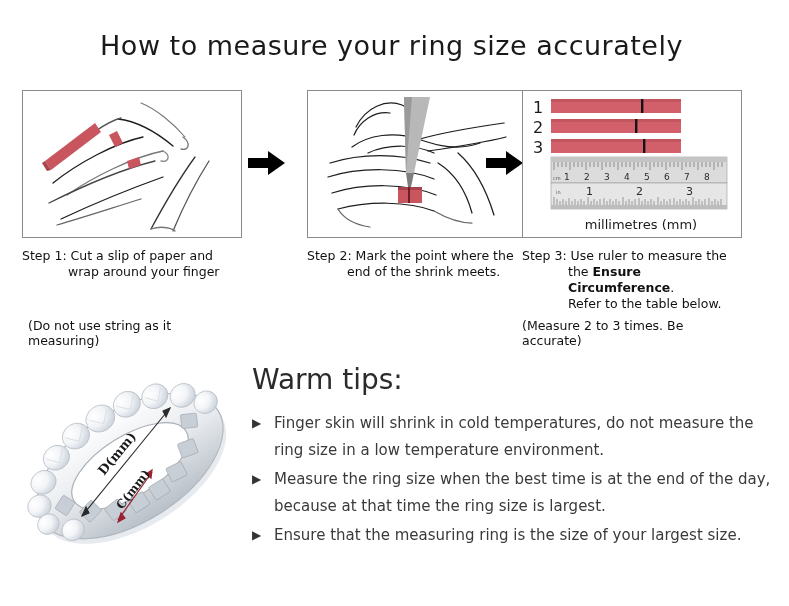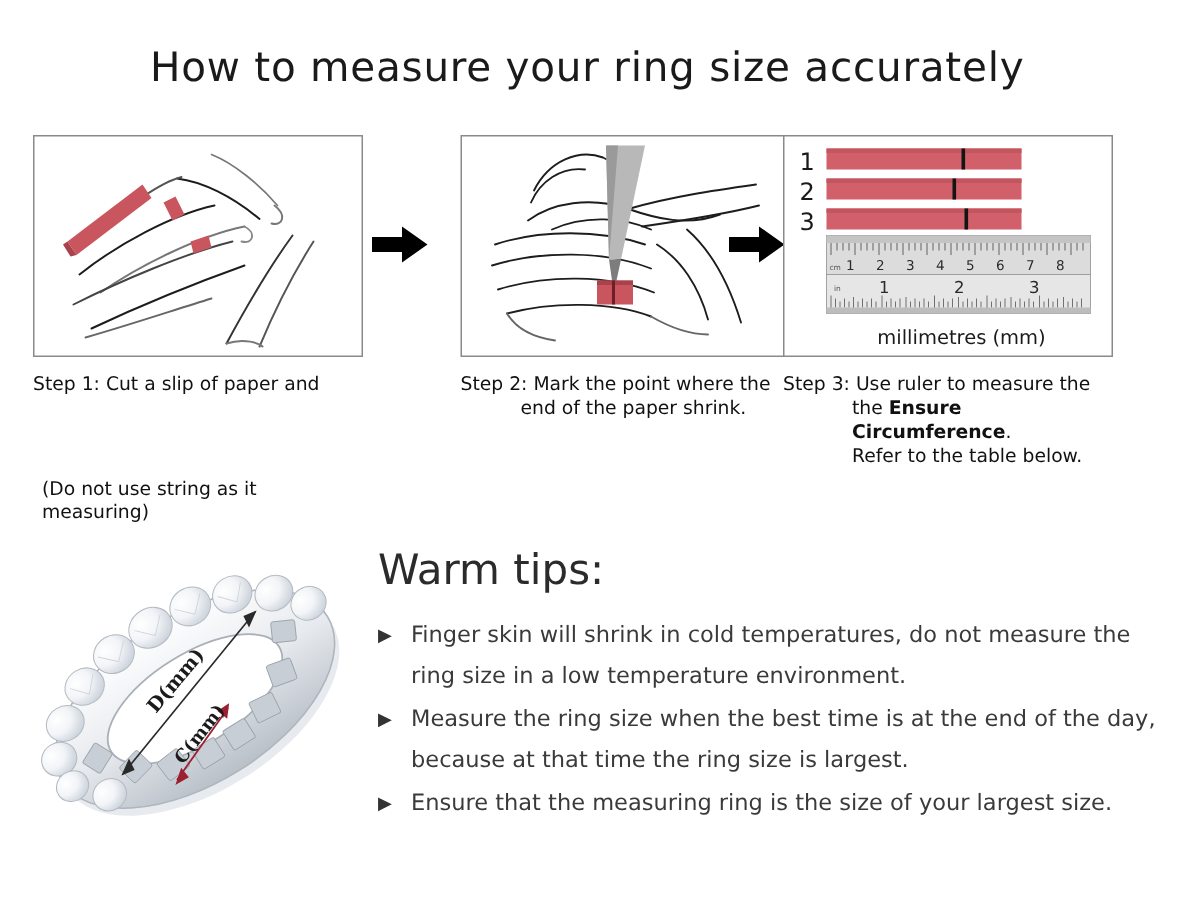--- a/index.html
+++ b/index.html
@@ -172,20 +172,21 @@
 
         <g>
           <polygon points="86,44 94,40 100,52 92,56" fill="#c9555f"></polygon>
           <polygon points="104,70 116,66 118,74 106,78" fill="#c9555f"></polygon>
         </g>
       </svg>
     </div>
     <div class="caption">
       <span class="lbl">Step 1:</span>
       <span>Cut a slip of paper and</span>
+      <span class="cont">wrap around your finger</span>
     </div>
     <div class="note note-1">(Do not use string as it measuring)</div>
   </div>
 
   <div class="arrow arrow-1">
     <svg width="38" height="30" viewBox="0 0 38 30">
       <polygon points="0,10 20,10 20,3 37,15 20,27 20,20 0,20" fill="#000000"></polygon>
     </svg>
   </div>
 
@@ -224,21 +225,21 @@
         <g>
           <rect x="90" y="96" width="24" height="16" fill="#c9555f"></rect>
           <rect x="90" y="96" width="24" height="3" fill="#a8434c"></rect>
           <rect x="100" y="96" width="2" height="16" fill="#6e1f26"></rect>
         </g>
       </svg>
     </div>
     <div class="caption">
       <span class="lbl">Step 2:</span>
       <span>Mark the point where the</span>
-      <span class="cont">end of the paper shrink.</span>
+      <span class="cont">end of the shrink meets.</span>
     </div>
   </div>
 
   <div class="arrow arrow-2">
     <svg width="38" height="30" viewBox="0 0 38 30">
       <polygon points="0,10 20,10 20,3 37,15 20,27 20,20 0,20" fill="#000000"></polygon>
     </svg>
   </div>
 
   <div class="step step-3">
@@ -392,20 +393,21 @@
 
         <text x="118" y="138" text-anchor="middle" font-family="DejaVu Sans, sans-serif" font-size="13" fill="#1a1a1a">millimetres (mm)</text>
       </svg>
     </div>
     <div class="caption">
       <span class="lbl">Step 3:</span>
       <span>Use ruler to measure the</span>
       <span class="cont"><span>the </span><b>Ensure Circumference</b><span>.</span></span>
       <span class="cont2">Refer to the table below.</span>
     </div>
+    <div class="note note-3">(Measure 2 to 3 times. Be accurate)</div>
   </div>
 </div>
 
 <div class="ring-wrap">
   <svg width="225" height="230" viewBox="0 0 225 230">
     <defs>
       <radialGradient id="gemShine" cx="35%" cy="30%" r="70%">
         <stop offset="0%" stop-color="#ffffff"></stop>
         <stop offset="55%" stop-color="#f2f4f7"></stop>
         <stop offset="100%" stop-color="#cfd6de"></stop>

